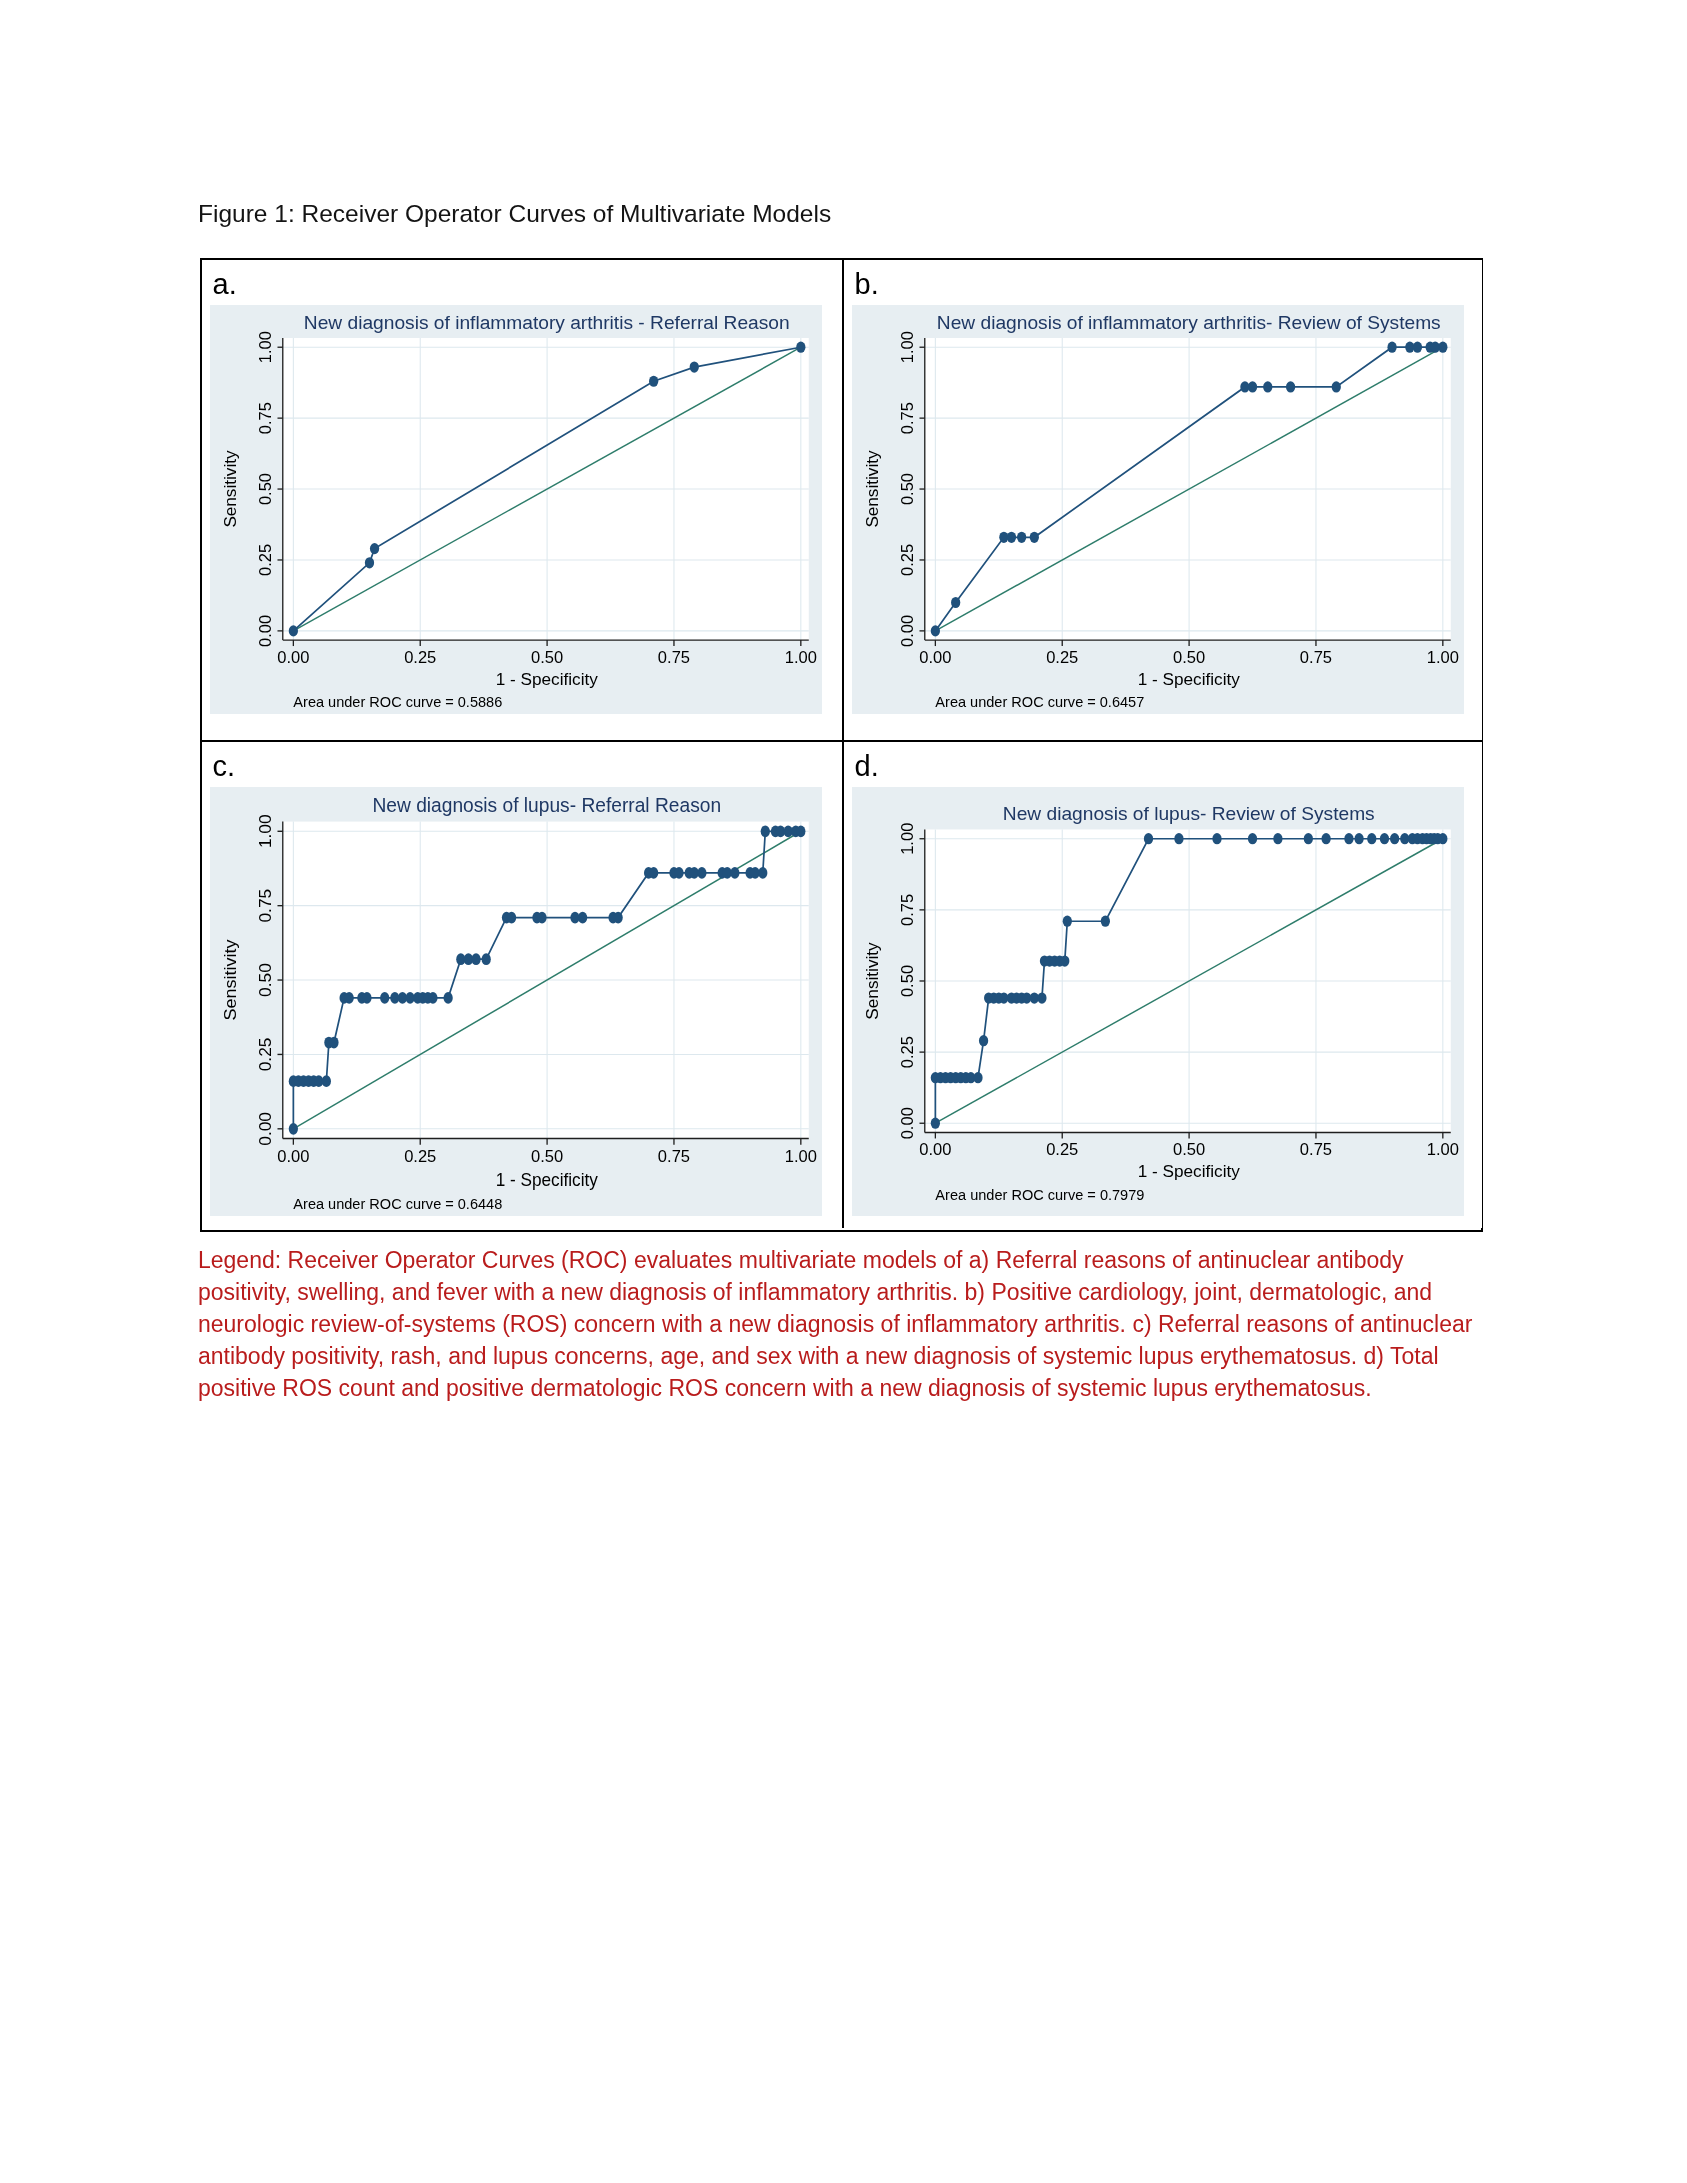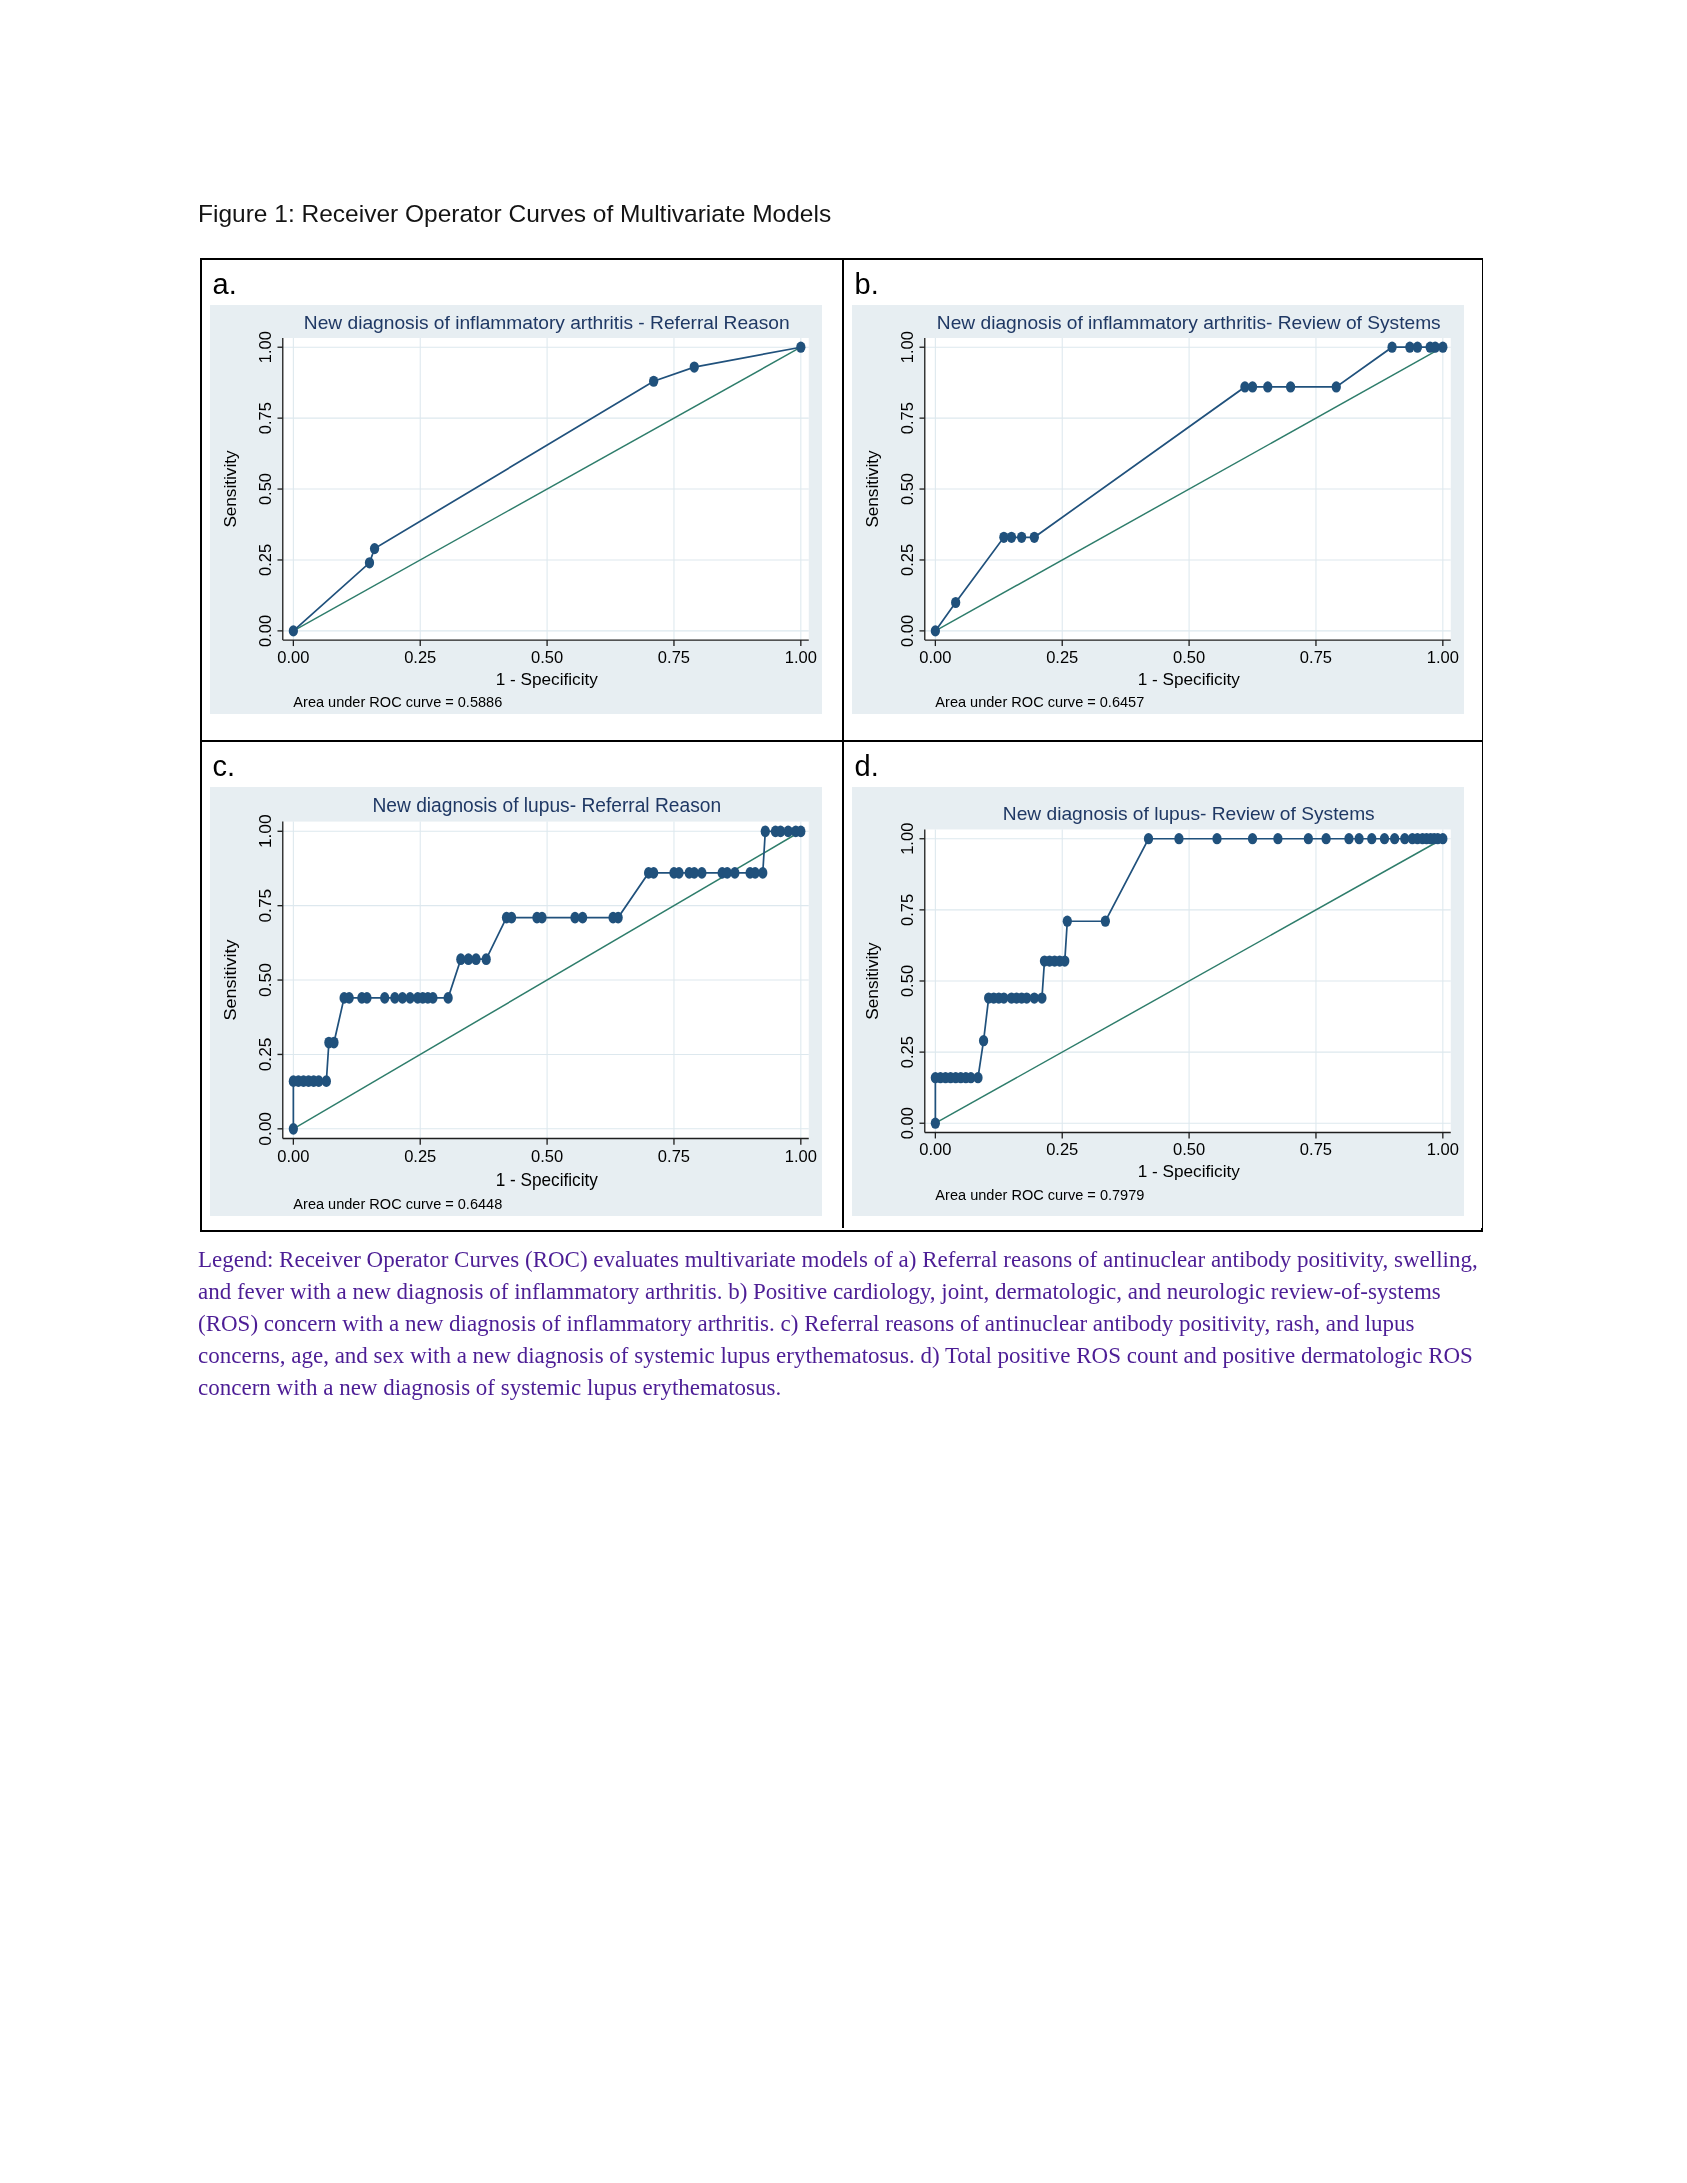--- a/index.html
+++ b/index.html
@@ -17,21 +17,21 @@
   .chart-box.r1{height:409px;}
   .chart-box.r2{height:429px;}
   .chart-box svg{display:block;width:100%;height:100%;}
   .grid{stroke:#dde8ee;stroke-width:1.6;}
   .ax{stroke:#1f1f1f;stroke-width:2;fill:none;}
   .tk{font-family:"Liberation Sans",sans-serif;font-size:25px;fill:#000;}
   .ct{font-family:"Liberation Sans",sans-serif;font-size:29px;}
   .al{font-family:"Liberation Sans",sans-serif;font-size:26px;fill:#000;}
   .auc{font-family:"Liberation Sans",sans-serif;font-size:22px;fill:#000;}
   .legend-text{position:absolute;left:198px;top:1244px;width:1291px;
-        font-size:23px;line-height:32px;color:#4c1d95;font-family:Liberation Serif, serif;}
+        font-size:23px;line-height:32px;color:#b91c1c;}
 </style>
 </head>
 <body>
 
 <div class="page">
 
   <div class="figure-title">Figure 1: Receiver Operator Curves of Multivariate Models</div>
 
   <div class="figure-grid">
 

